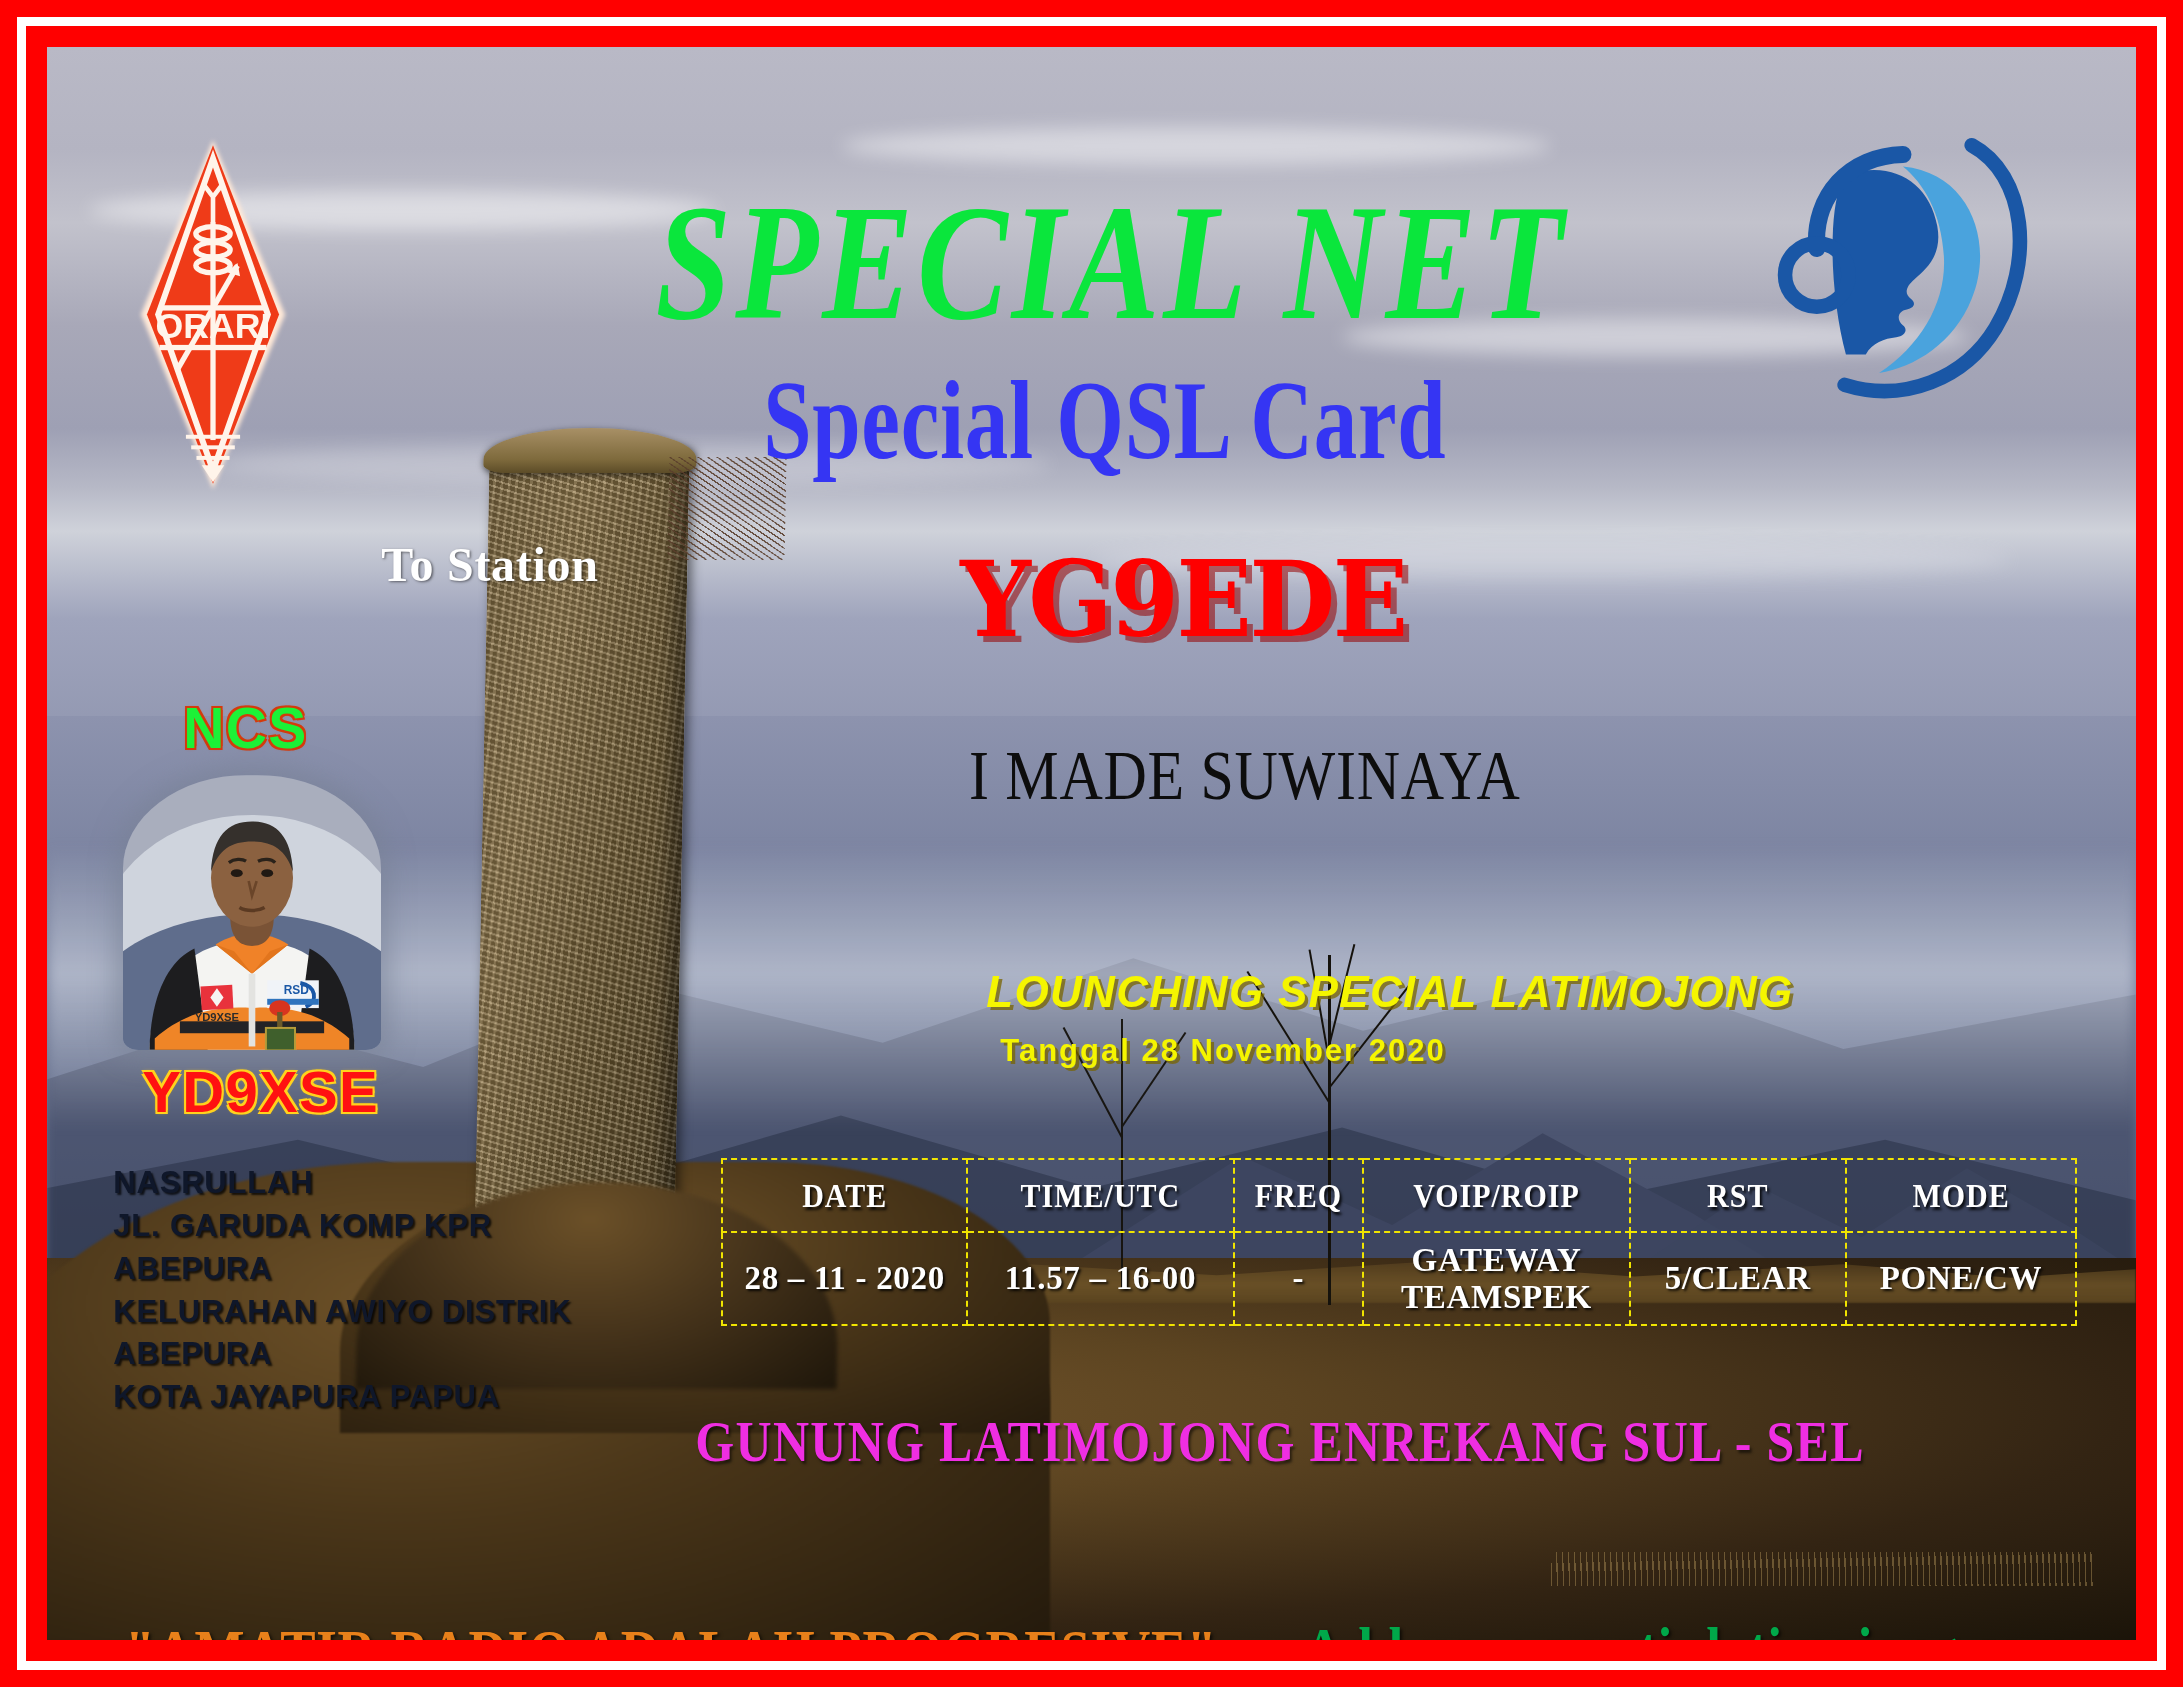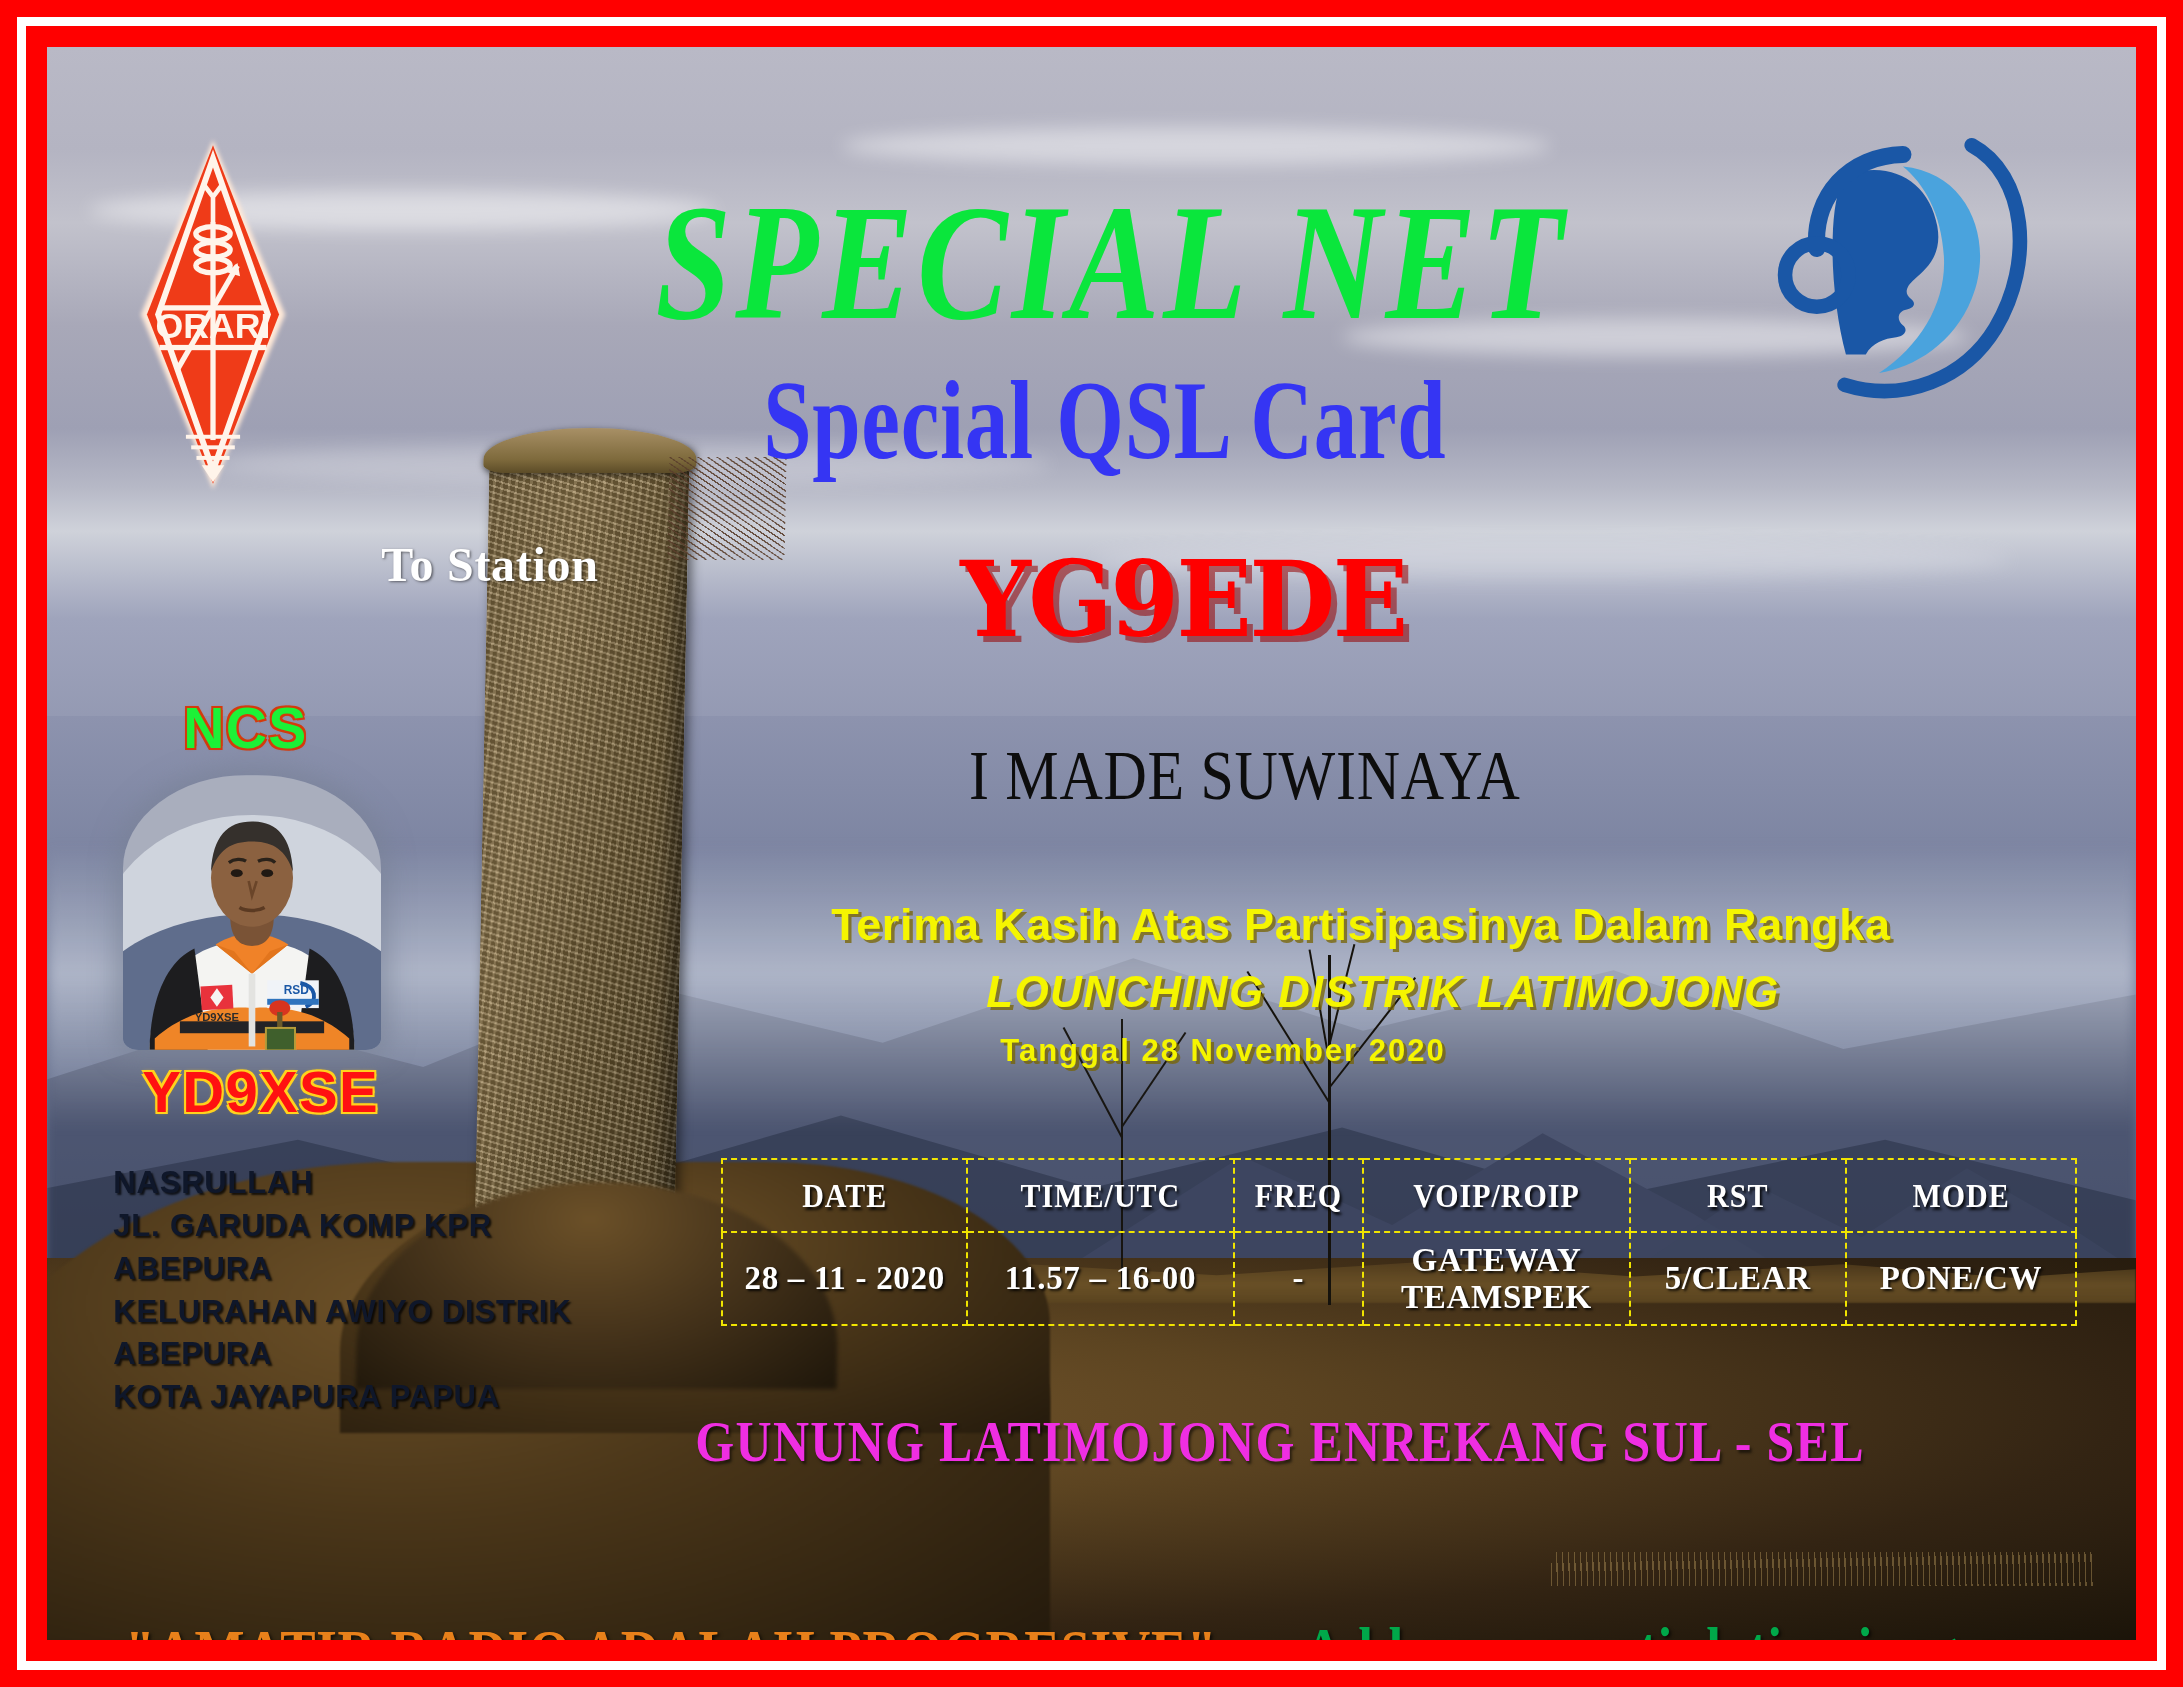--- a/index.html
+++ b/index.html
@@ -373,22 +373,21 @@
           </svg>
         </div>
 
         <div class="t-specialnet">SPECIAL NET</div>
         <div class="t-qsl">Special QSL Card</div>
         <div class="t-tostation">To Station</div>
 
         <div class="t-call">YG9EDE</div>
         <div class="t-name">I MADE SUWINAYA</div>
 
-        <div class="y-line y1">Terima Kasih Atas Partisipasinya Dalam Rangka</div>
-        <div class="y-line y2">LOUNCHING DISTRIK LATIMOJONG</div>
+        <div class="y-line y2">LOUNCHING SPECIAL LATIMOJONG</div>
         <div class="y-line y3">Tanggal  28  November  2020</div>
 
         <div class="t-ncs">NCS</div>
 
         <div class="photo-frame">
           <svg viewBox="0 0 390 415" width="258" height="275" aria-hidden="true">
             <rect width="390" height="415" fill="#a9aebd"></rect>
             <ellipse cx="195" cy="250" rx="230" ry="190" fill="#cfd4dd"></ellipse>
             <ellipse cx="195" cy="360" rx="250" ry="150" fill="#5f6d8c"></ellipse>
 

